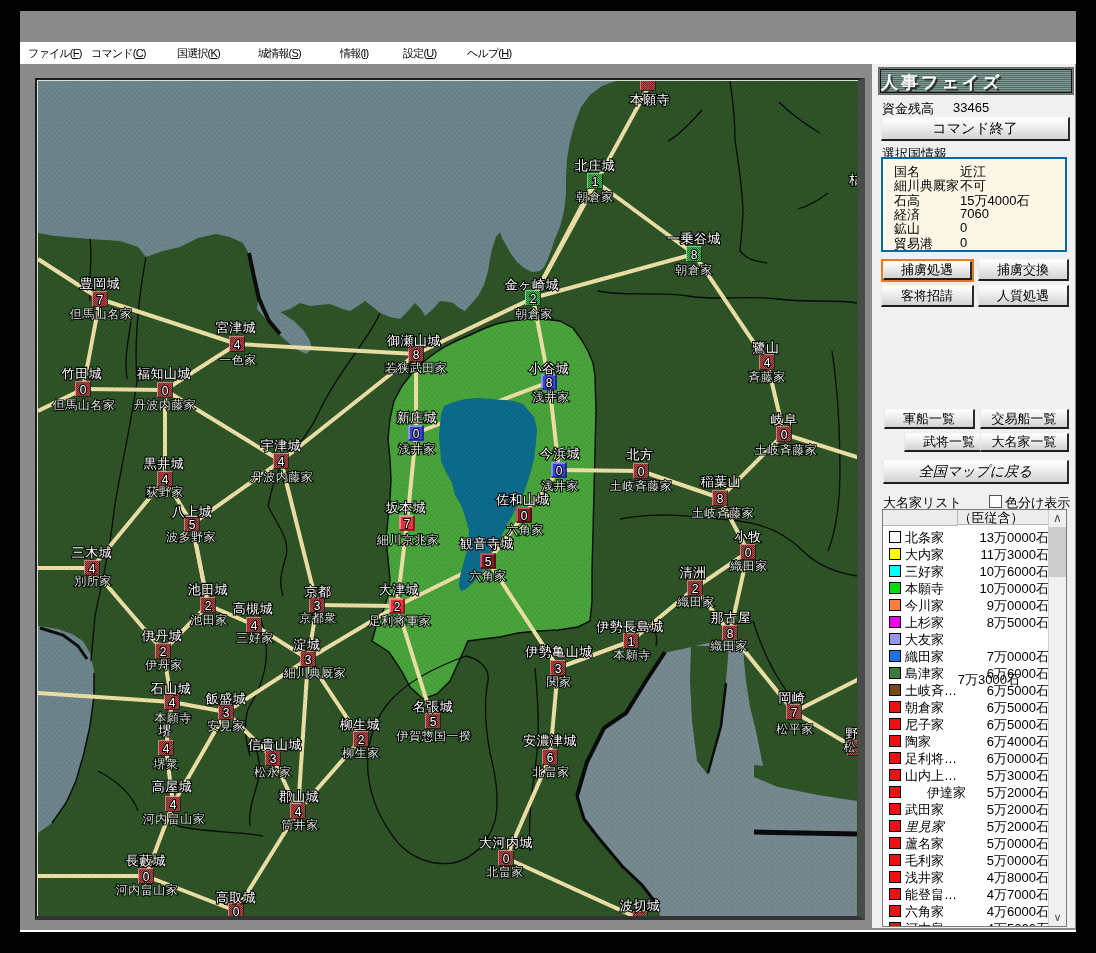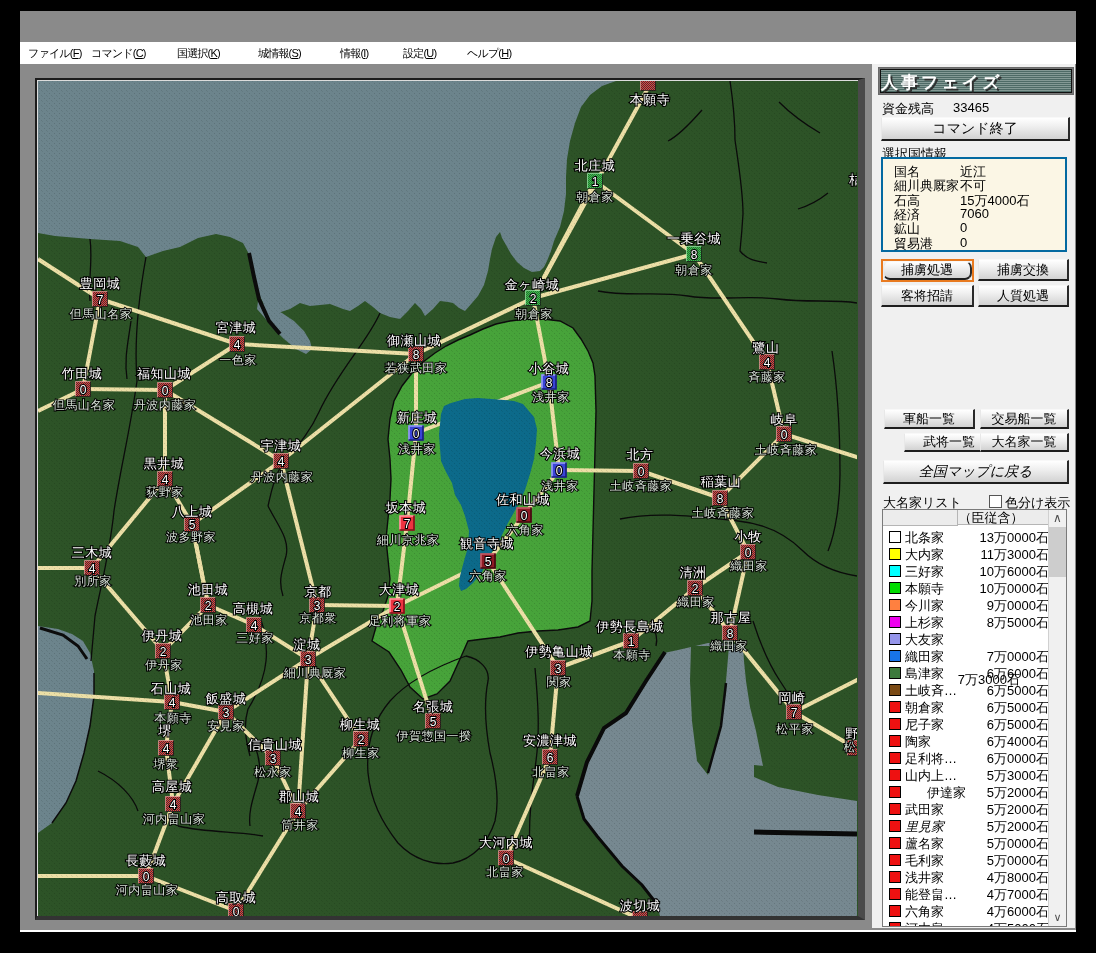--- a/index.html
+++ b/index.html
@@ -478,21 +478,21 @@
       <div style="position:absolute;left:11px;top:32.6px;">石高</div>
       <div style="position:absolute;left:77px;top:32.6px;">15万4000石</div>
       <div style="position:absolute;left:11px;top:46.900000000000006px;">経済</div>
       <div style="position:absolute;left:77px;top:46.900000000000006px;">7060</div>
       <div style="position:absolute;left:11px;top:61.2px;">鉱山</div>
       <div style="position:absolute;left:77px;top:61.2px;">0</div>
       <div style="position:absolute;left:11px;top:75.5px;">貿易港</div>
       <div style="position:absolute;left:77px;top:75.5px;">0</div>
     </div>
     <div style="position:absolute;left:881px;top:259px;width:93px;height:23px;box-sizing:border-box;border:2px solid #e87a20;">
-      <div style="position:absolute;inset:0;background:linear-gradient(#ffffff,#efefef 40%,#d2d2d2);border-top:1px solid #f8f8f8;border-left:1px solid #e8e8e8;border-right:2px solid #2a2a2a;border-bottom:2px solid #1e1e1e;box-sizing:border-box;text-align:center;font-size:13px;color:#000;display:flex;align-items:center;justify-content:center;border-radius:7px;">捕虜処遇</div>
+      <div style="position:absolute;inset:0;background:linear-gradient(#ffffff,#efefef 40%,#d2d2d2);border-top:1px solid #f8f8f8;border-left:1px solid #e8e8e8;border-right:2px solid #2a2a2a;border-bottom:2px solid #1e1e1e;box-sizing:border-box;text-align:center;font-size:13px;color:#000;display:flex;align-items:center;justify-content:center;">捕虜処遇</div>
     </div>
     <div style="position:absolute;left:978px;top:259px;width:91px;height:22px;box-sizing:border-box;">
       <div style="position:absolute;inset:0;background:linear-gradient(#ffffff,#efefef 40%,#d2d2d2);border-top:1px solid #f8f8f8;border-left:1px solid #e8e8e8;border-right:2px solid #2a2a2a;border-bottom:2px solid #1e1e1e;box-sizing:border-box;text-align:center;font-size:13px;color:#000;display:flex;align-items:center;justify-content:center;">捕虜交換</div>
     </div>
     <div style="position:absolute;left:881px;top:285px;width:93px;height:22px;box-sizing:border-box;">
       <div style="position:absolute;inset:0;background:linear-gradient(#ffffff,#efefef 40%,#d2d2d2);border-top:1px solid #f8f8f8;border-left:1px solid #e8e8e8;border-right:2px solid #2a2a2a;border-bottom:2px solid #1e1e1e;box-sizing:border-box;text-align:center;font-size:13px;color:#000;display:flex;align-items:center;justify-content:center;">客将招請</div>
     </div>
     <div style="position:absolute;left:978px;top:285px;width:91px;height:22px;box-sizing:border-box;">
       <div style="position:absolute;inset:0;background:linear-gradient(#ffffff,#efefef 40%,#d2d2d2);border-top:1px solid #f8f8f8;border-left:1px solid #e8e8e8;border-right:2px solid #2a2a2a;border-bottom:2px solid #1e1e1e;box-sizing:border-box;text-align:center;font-size:13px;color:#000;display:flex;align-items:center;justify-content:center;">人質処遇</div>
     </div>

